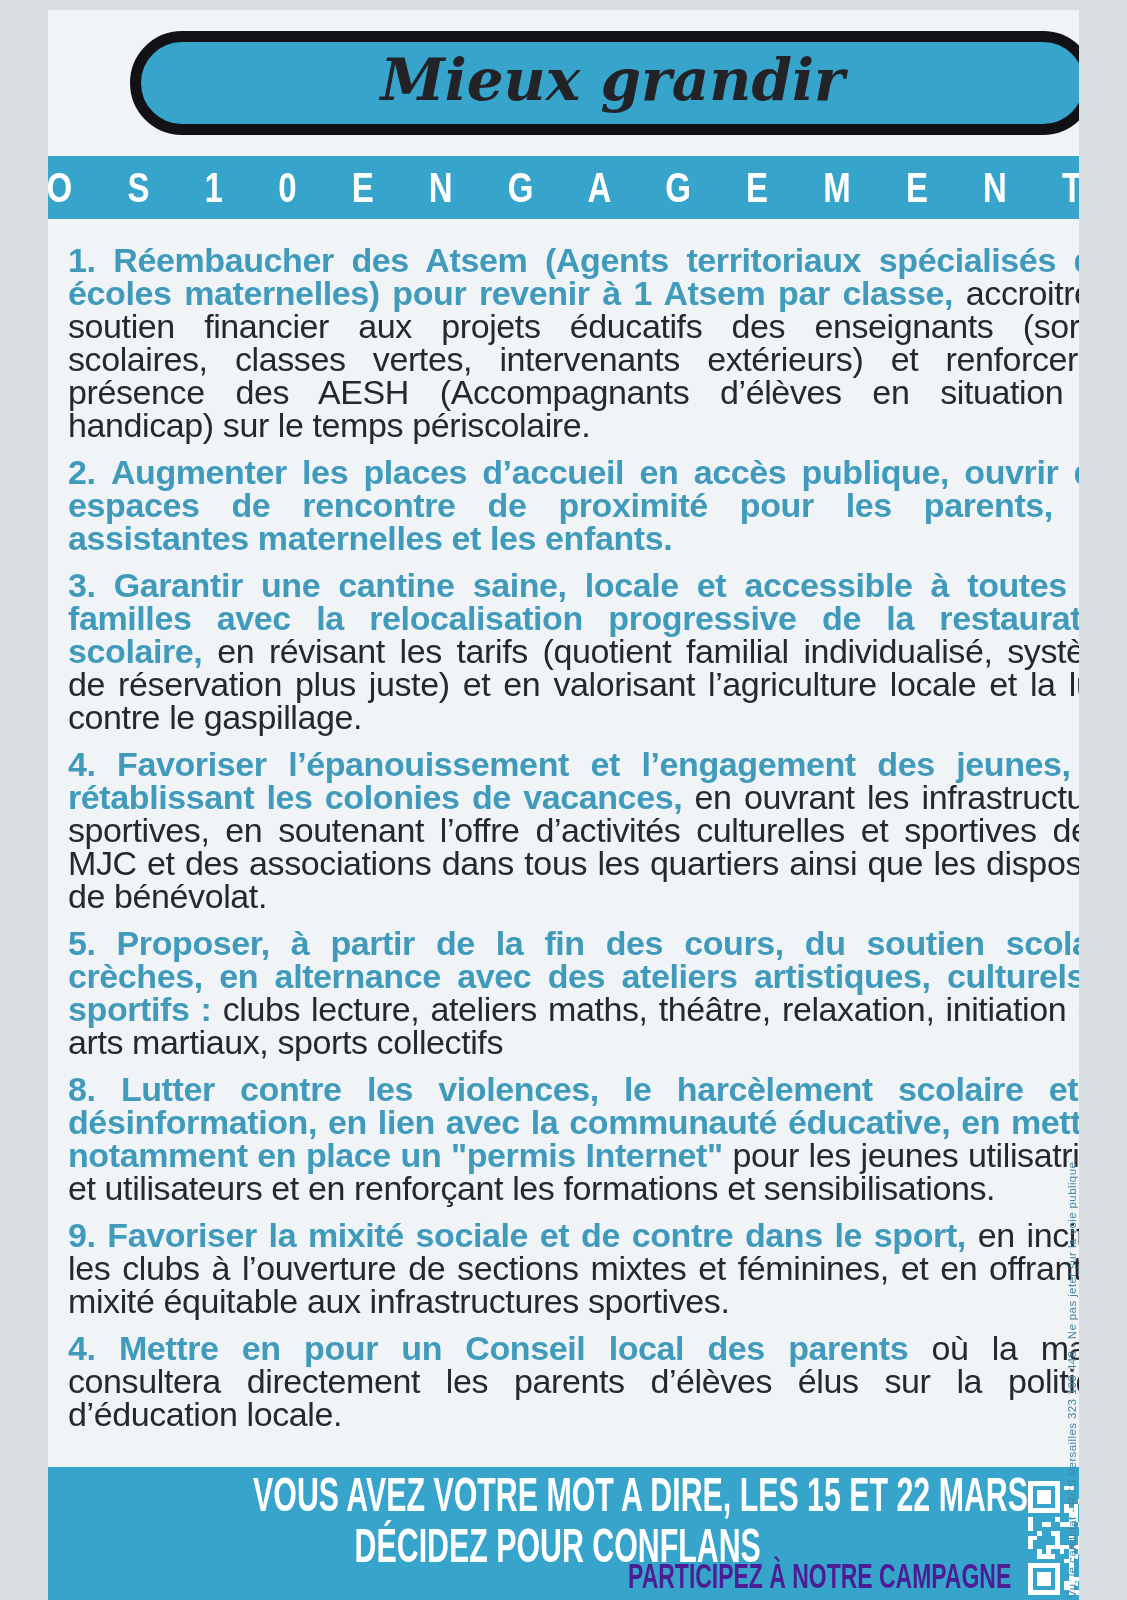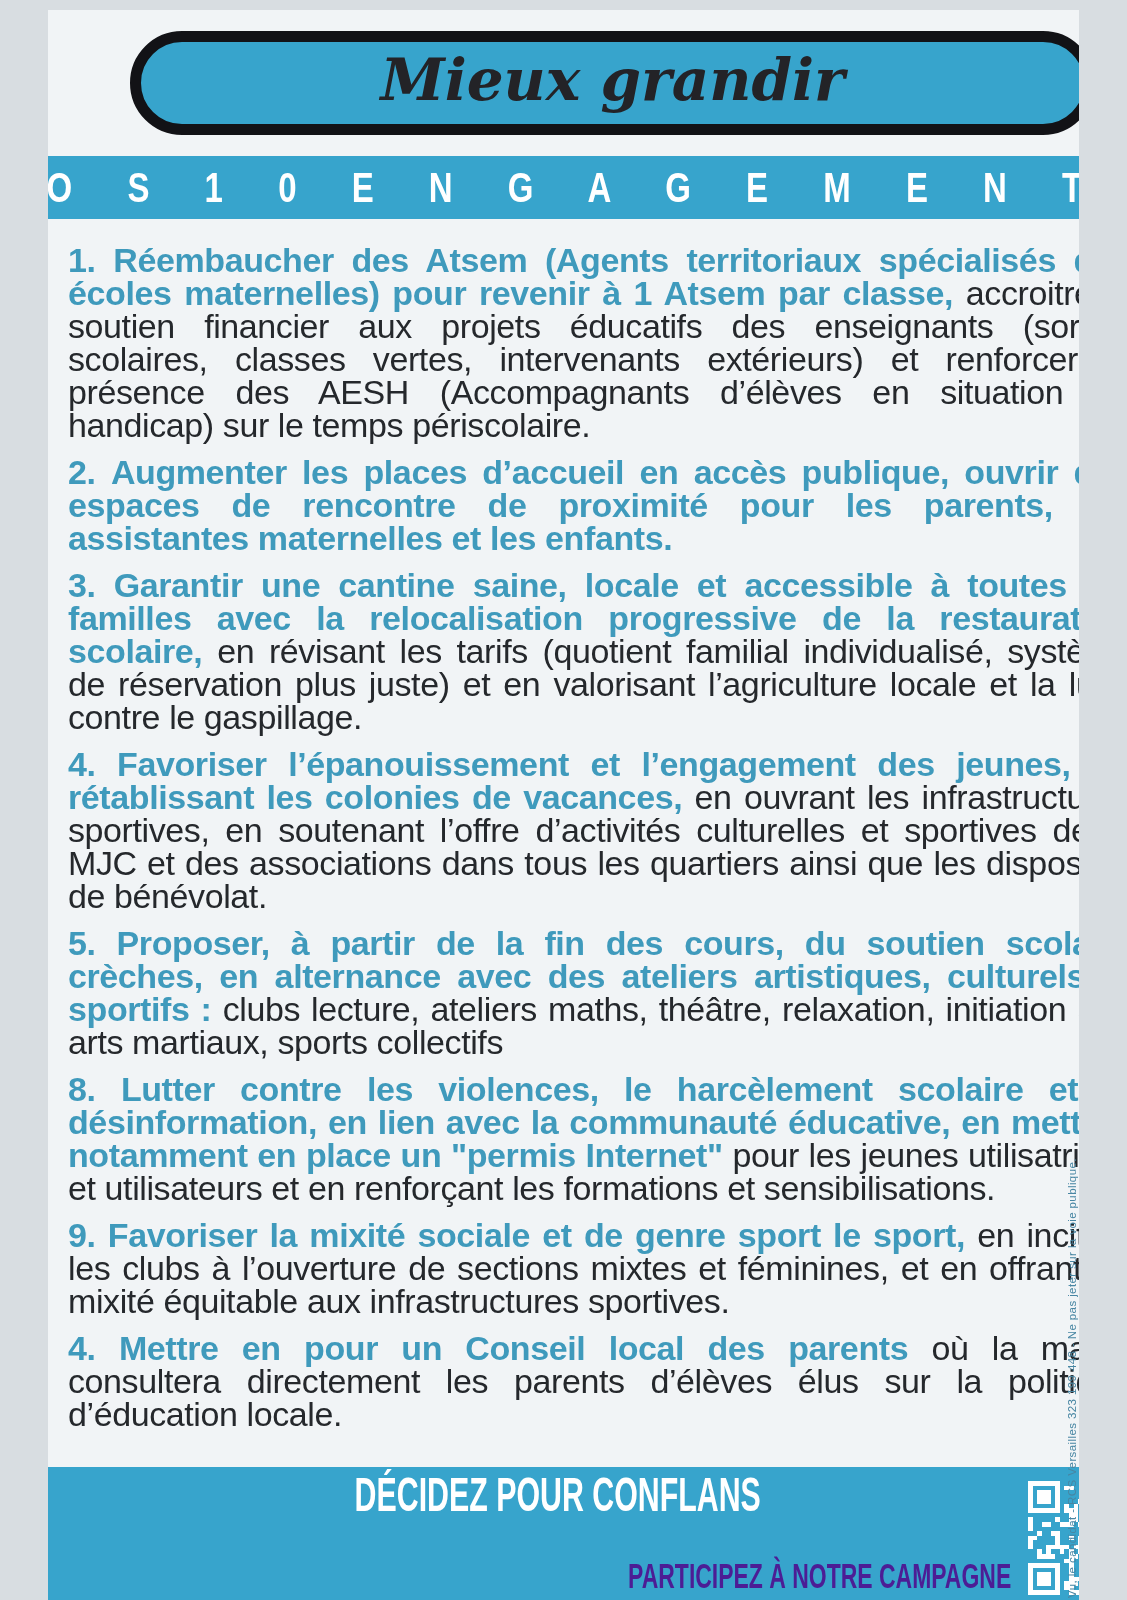--- a/index.html
+++ b/index.html
@@ -95,26 +95,27 @@
     <span class="band-text">N O S   1 0   E N G A G E M E N T S</span>
   </div>
 
   <div class="content">
     <p class="item"><span class="num">1.</span> <span class="lead">Réembaucher des Atsem (Agents territoriaux spécialisés des écoles maternelles) pour revenir à 1 Atsem par classe,</span> <span class="rest">accroitre le soutien financier aux projets éducatifs des enseignants (sorties scolaires, classes vertes, intervenants extérieurs) et renforcer la présence des AESH (Accompagnants d’élèves en situation de handicap) sur le temps périscolaire.</span></p>
     <p class="item"><span class="num">2.</span> <span class="lead">Augmenter les places d’accueil en accès publique, ouvrir des espaces de rencontre de proximité pour les parents, les assistantes maternelles et les enfants.</span> <span class="rest"></span></p>
     <p class="item"><span class="num">3.</span> <span class="lead">Garantir une cantine saine, locale et accessible à toutes les familles avec la relocalisation progressive de la restauration scolaire,</span> <span class="rest">en révisant les tarifs (quotient familial individualisé, système de réservation plus juste) et en valorisant l’agriculture locale et la lutte contre le gaspillage.</span></p>
     <p class="item"><span class="num">4.</span> <span class="lead">Favoriser l’épanouissement et l’engagement des jeunes, en rétablissant les colonies de vacances,</span> <span class="rest">en ouvrant les infrastructures sportives, en soutenant l’offre d’activités culturelles et sportives de la MJC et des associations dans tous les quartiers ainsi que les dispositifs de bénévolat.</span></p>
     <p class="item"><span class="num">5.</span> <span class="lead">Proposer, à partir de la fin des cours, du soutien scolaire crèches, en alternance avec des ateliers artistiques, culturels et sportifs :</span> <span class="rest">clubs lecture, ateliers maths, théâtre, relaxation, initiation aux arts martiaux, sports collectifs</span></p>
     <p class="item"><span class="num">8.</span> <span class="lead">Lutter contre les violences, le harcèlement scolaire et la désinformation, en lien avec la communauté éducative, en mettant notamment en place un "permis Internet"</span> <span class="rest">pour les jeunes utilisatrices et utilisateurs et en renforçant les formations et sensibilisations.</span></p>
-    <p class="item"><span class="num">9.</span> <span class="lead">Favoriser la mixité sociale et de genre sport le sport,</span> <span class="rest">en incitant les clubs à l’ouverture de sections mixtes et féminines, et en offrant un mixité équitable aux infrastructures sportives.</span></p>
+    <p class="item"><span class="num">9.</span> <span class="lead">Favoriser la mixité sociale et de contre dans le sport,</span> <span class="rest">en incitant les clubs à l’ouverture de sections mixtes et féminines, et en offrant un mixité équitable aux infrastructures sportives.</span></p>
     <p class="item"><span class="num">4.</span> <span class="lead">Mettre en pour un Conseil local des parents</span> <span class="rest">où la mairie consultera directement les parents d’élèves élus sur la politique d’éducation locale.</span></p>
   </div>
 
   <div class="footer">
     <div class="footer-headline">
+      <span class="fh-line"><span>VOUS AVEZ VOTRE MOT A DIRE, LES 15 ET 22 MARS</span></span>
       <span class="fh-line"><span>DÉCIDEZ POUR CONFLANS</span></span>
     </div>
     <div class="footer-cta">
       <span>PARTICIPEZ À NOTRE CAMPAGNE</span>
     </div>
   </div>
 
   <div class="qr"><svg viewBox="0 0 25 25" width="100%" height="100%" shape-rendering="crispEdges">
         <rect x="0" y="0" width="1" height="1" fill="#ffffff"></rect>
         <rect x="1" y="0" width="1" height="1" fill="#ffffff"></rect>

